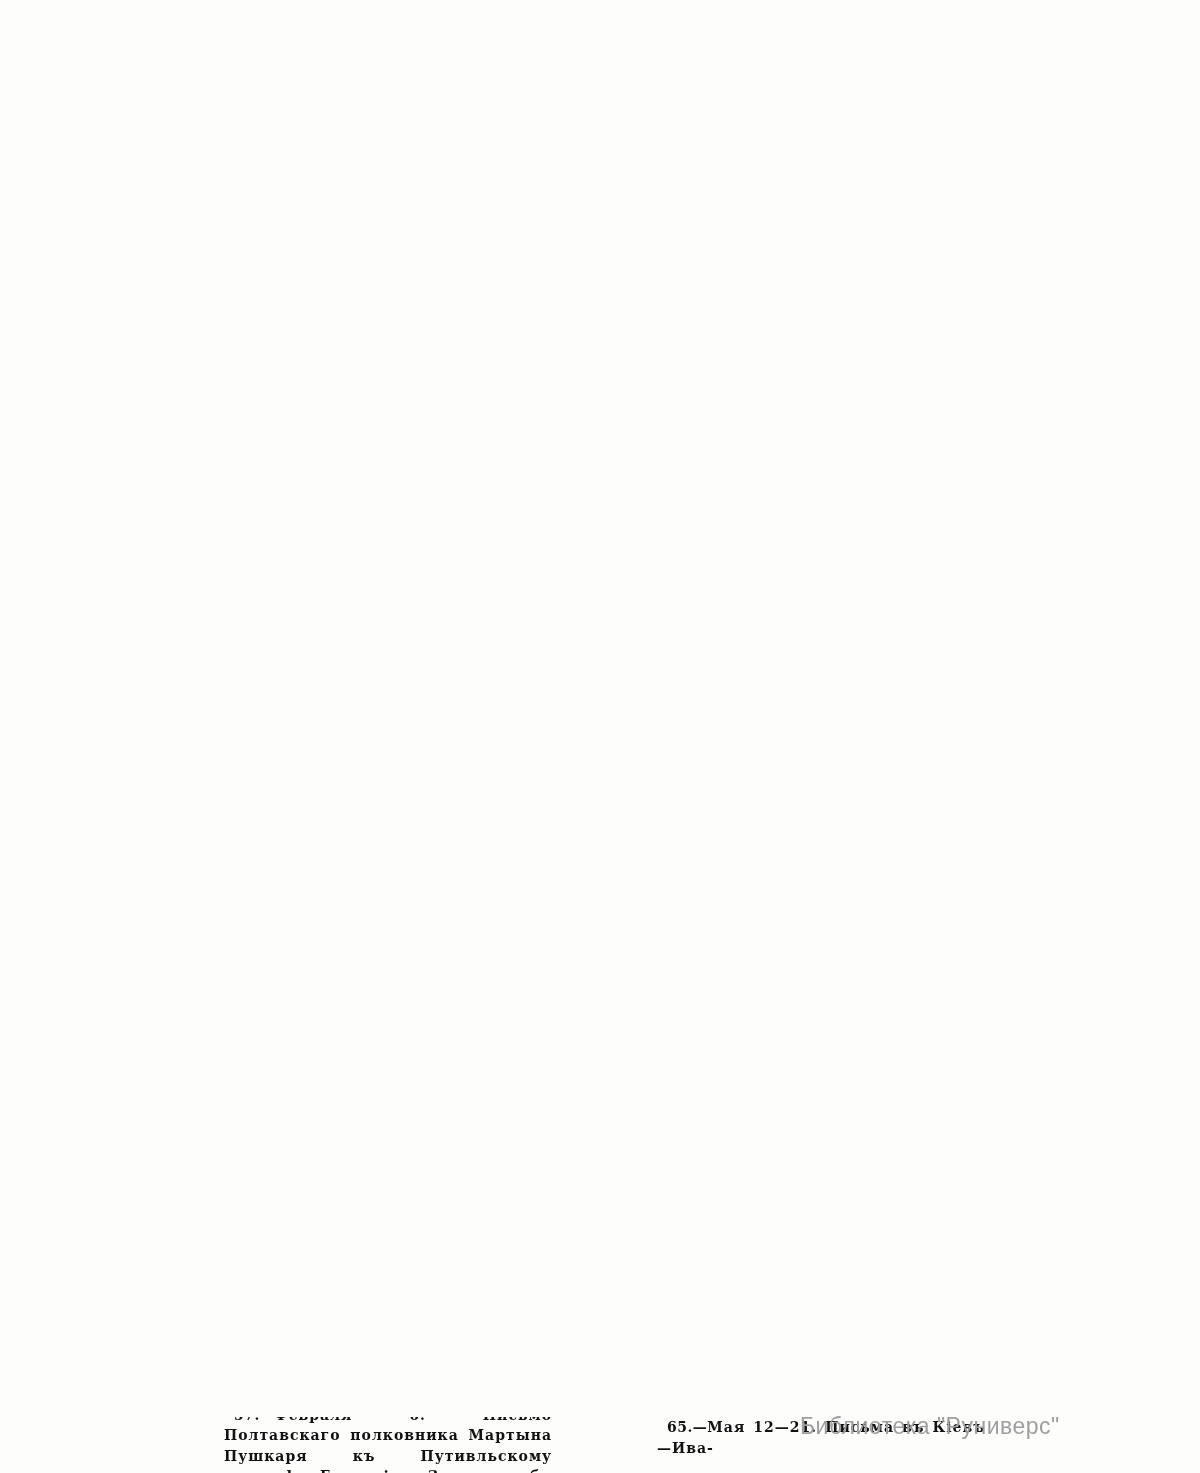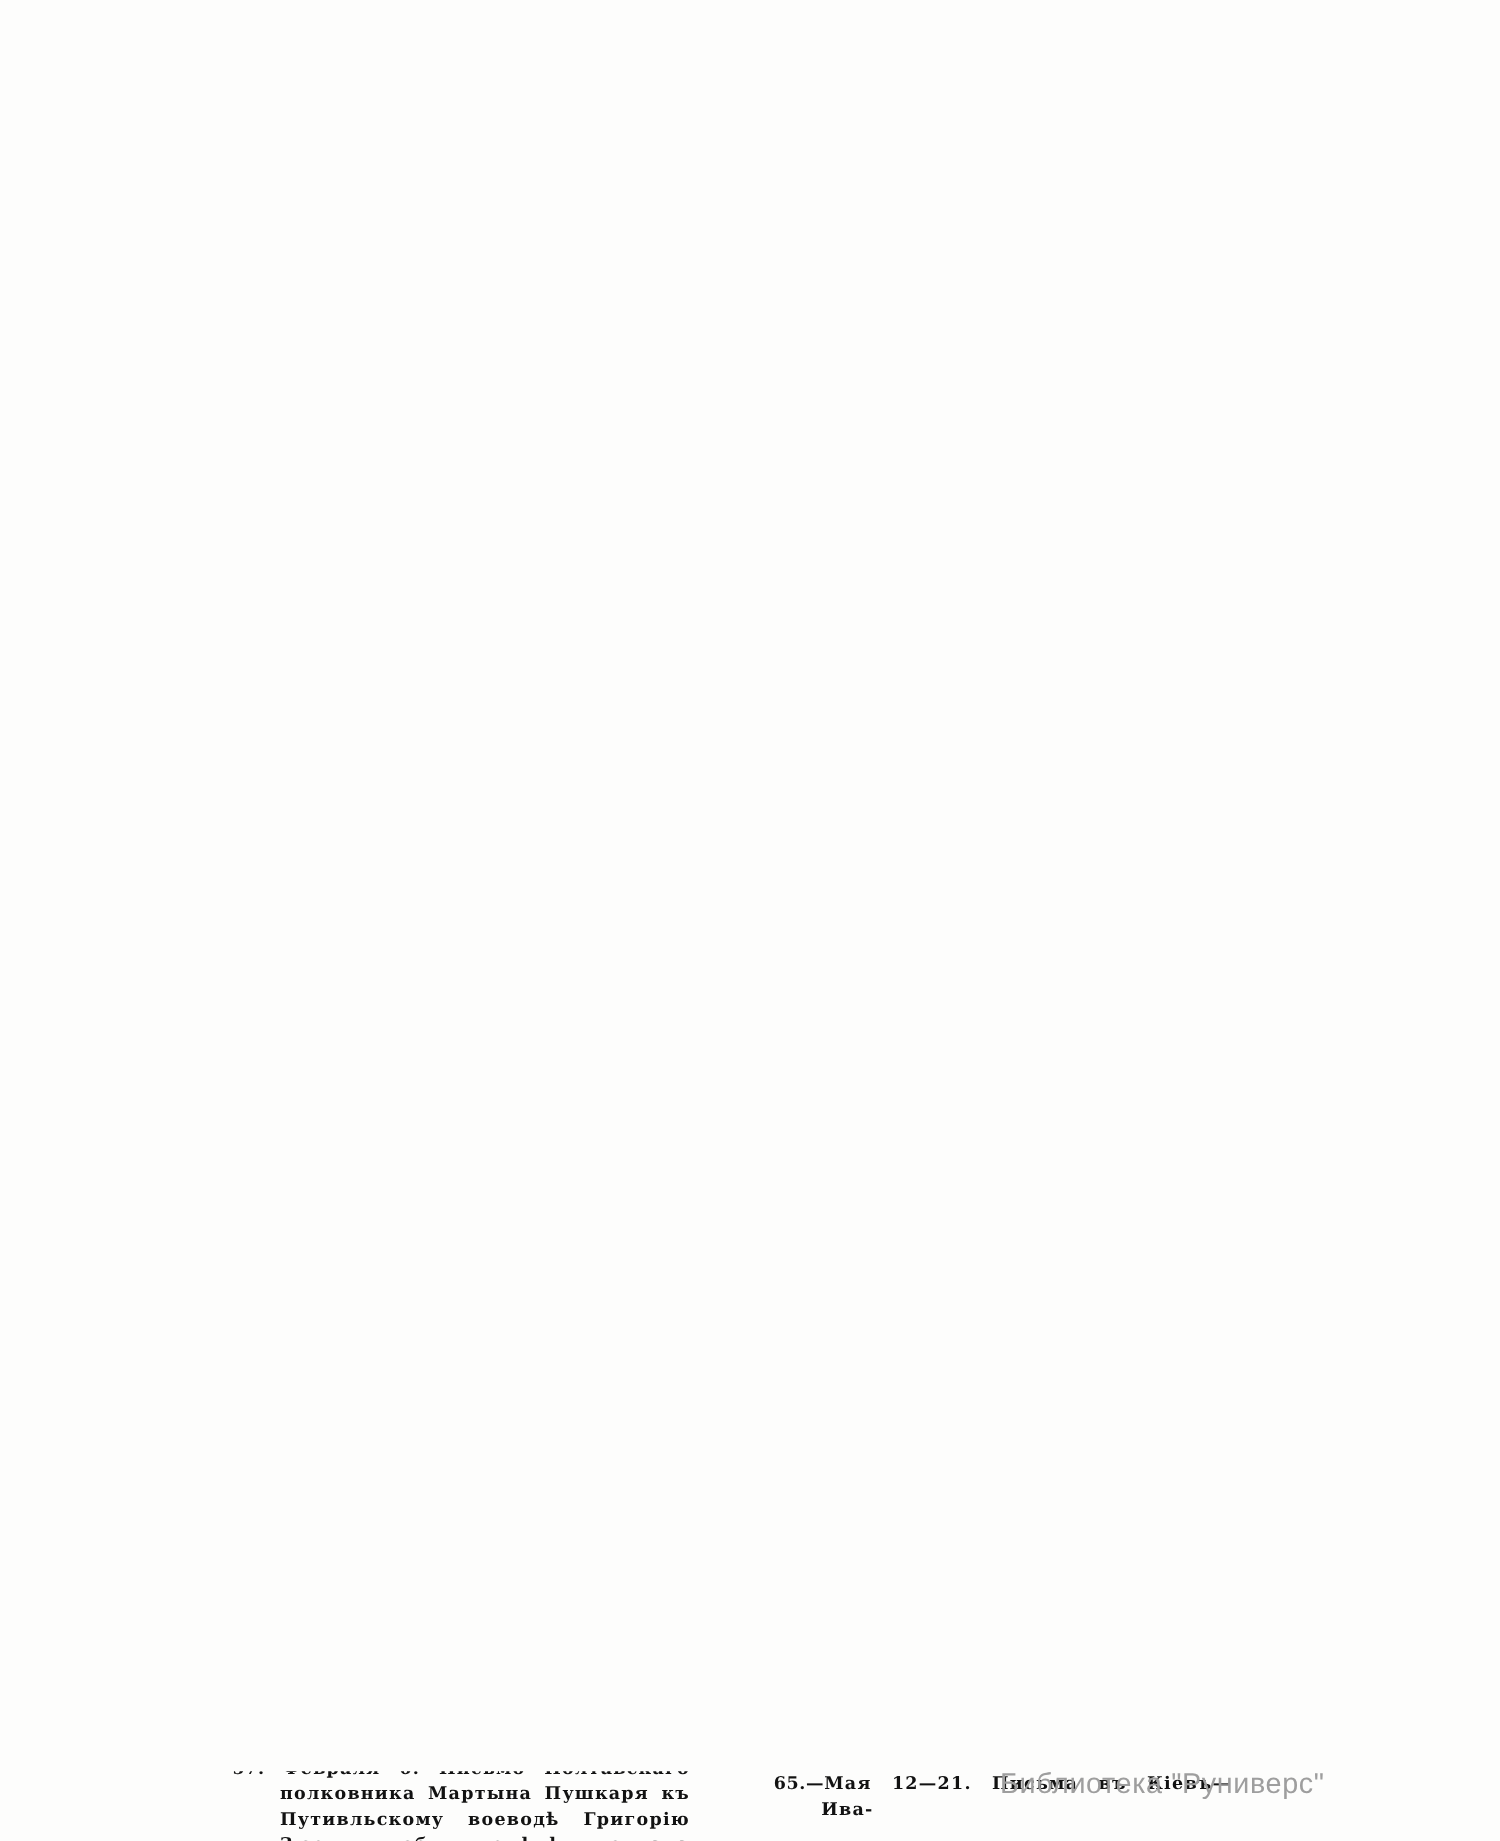--- a/index.html
+++ b/index.html
@@ -77,20 +77,21 @@
     padding-right: 42px;
     letter-spacing: 1px;
     word-spacing: 2px;
   }
   .entry.cont {
     text-indent: 0;
   }
   .entry .num {
     letter-spacing: 0.5px;
     word-spacing: normal;
+    margin-left: 48px;
   }
   .entry .page {
     position: absolute;
     right: 0;
     bottom: 0;
     text-indent: 0;
     letter-spacing: 0.5px;
   }
   .year-heading {
     text-align: center;

